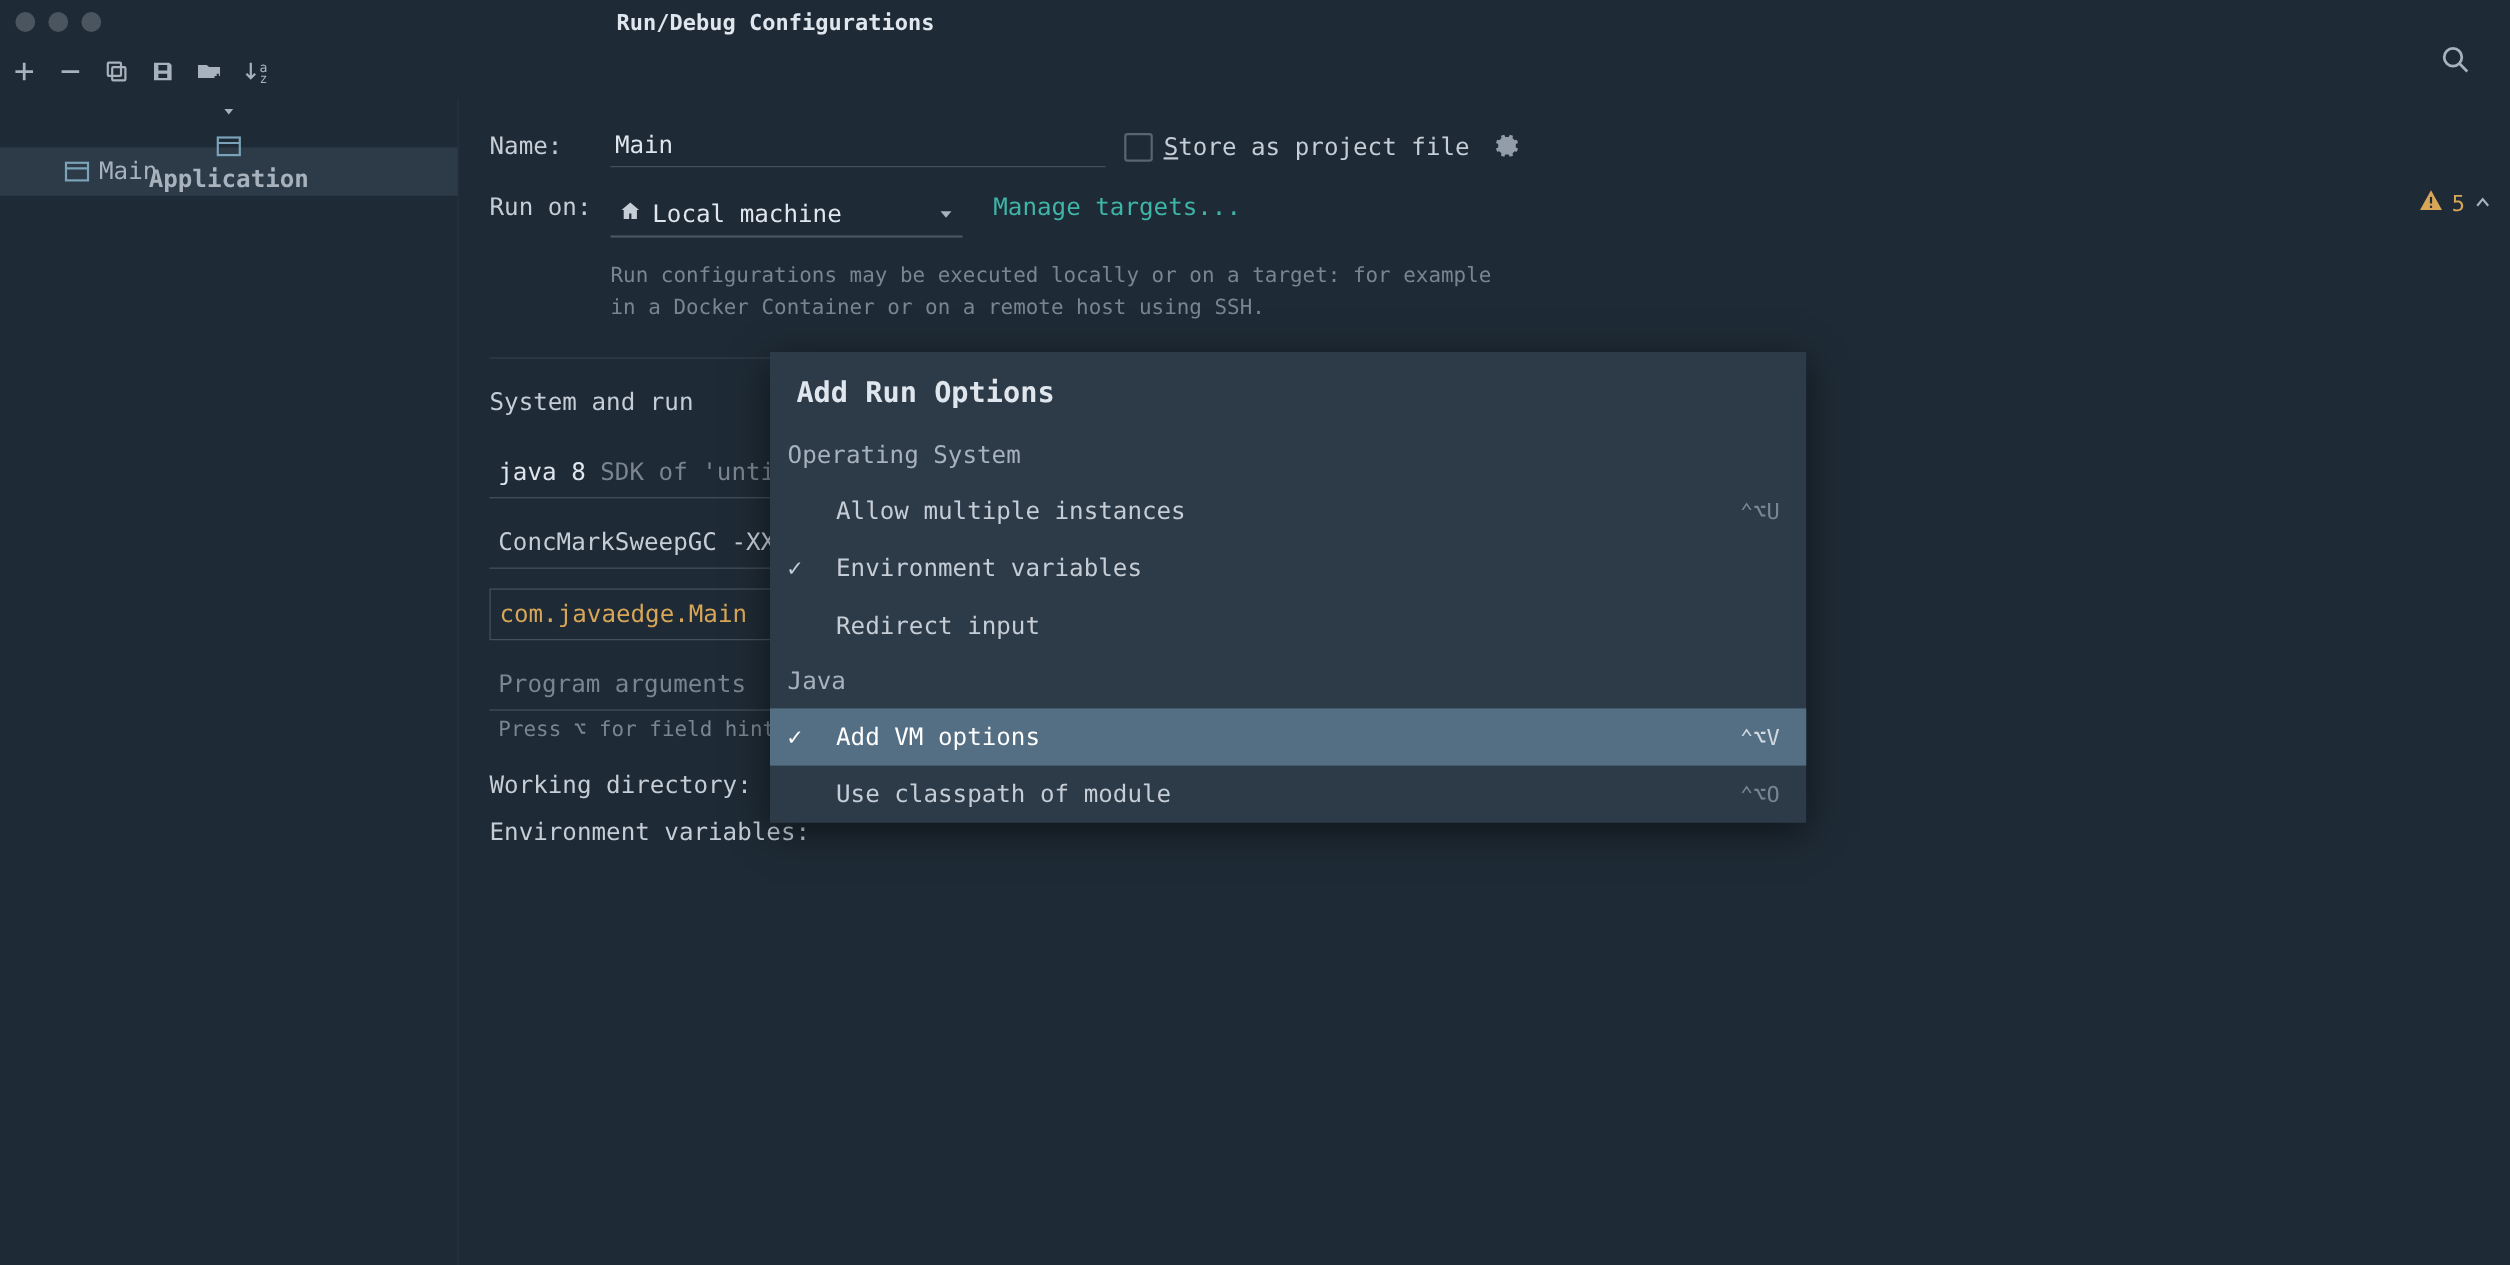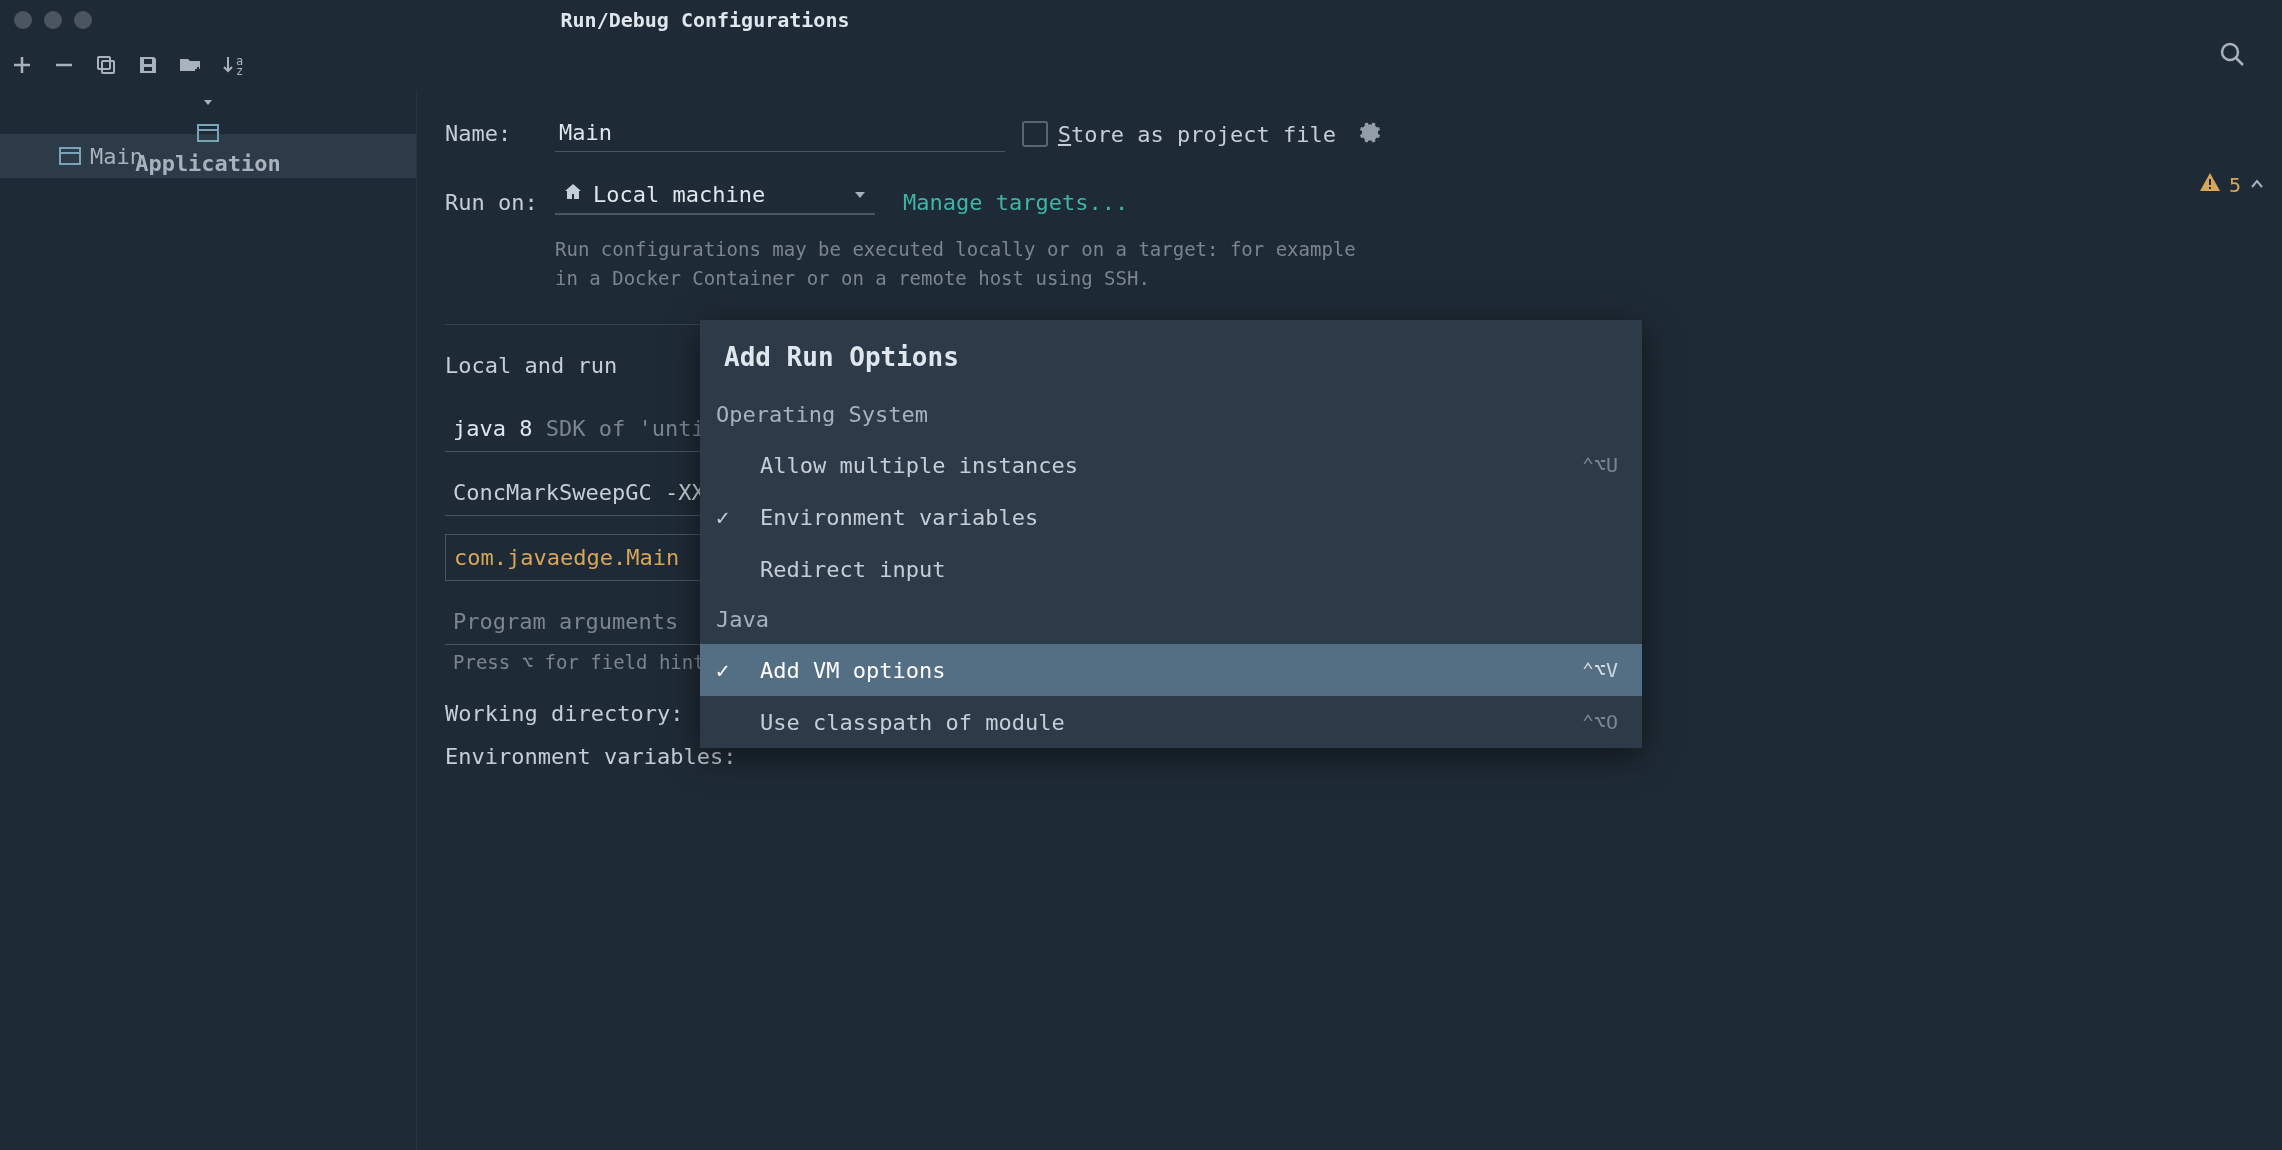--- a/index.html
+++ b/index.html
@@ -142,21 +142,21 @@
     }
     .checkbox-label .underline {
       text-decoration: underline;
     }
     .gear {
       margin-left: 12px;
       cursor: pointer;
     }
     .runon-row {
       display: flex;
-      align-items: flex-end;
+      align-items: flex-start;
       margin-bottom: 20px;
     }
     .dropdown {
       display: flex;
       align-items: center;
       gap: 10px;
       border-bottom: 2px solid #4a5560;
       padding: 6px 8px;
       width: 320px;
       cursor: pointer;
@@ -439,21 +439,21 @@
           </span>
         </div>
         <span class="link">Manage targets...</span>
       </div>
 
       <div class="help-text">Run configurations may be executed locally or on a target: for example in a Docker Container or on a remote host using SSH.</div>
 
       <div class="divider"></div>
 
       <div class="section-header">
-        <span class="section-title">Local and run</span>
+        <span class="section-title">System and run</span>
         <div class="modify-options">
           <span>Modify options</span>
           <span>
             <svg width="14" height="14" viewBox="0 0 14 14" fill="#3fb5a8">
                 <polygon points="2,4 12,4 7,10"></polygon>
               </svg>
           </span>
           <span class="shortcut">⌥M</span>
         </div>
       </div>

